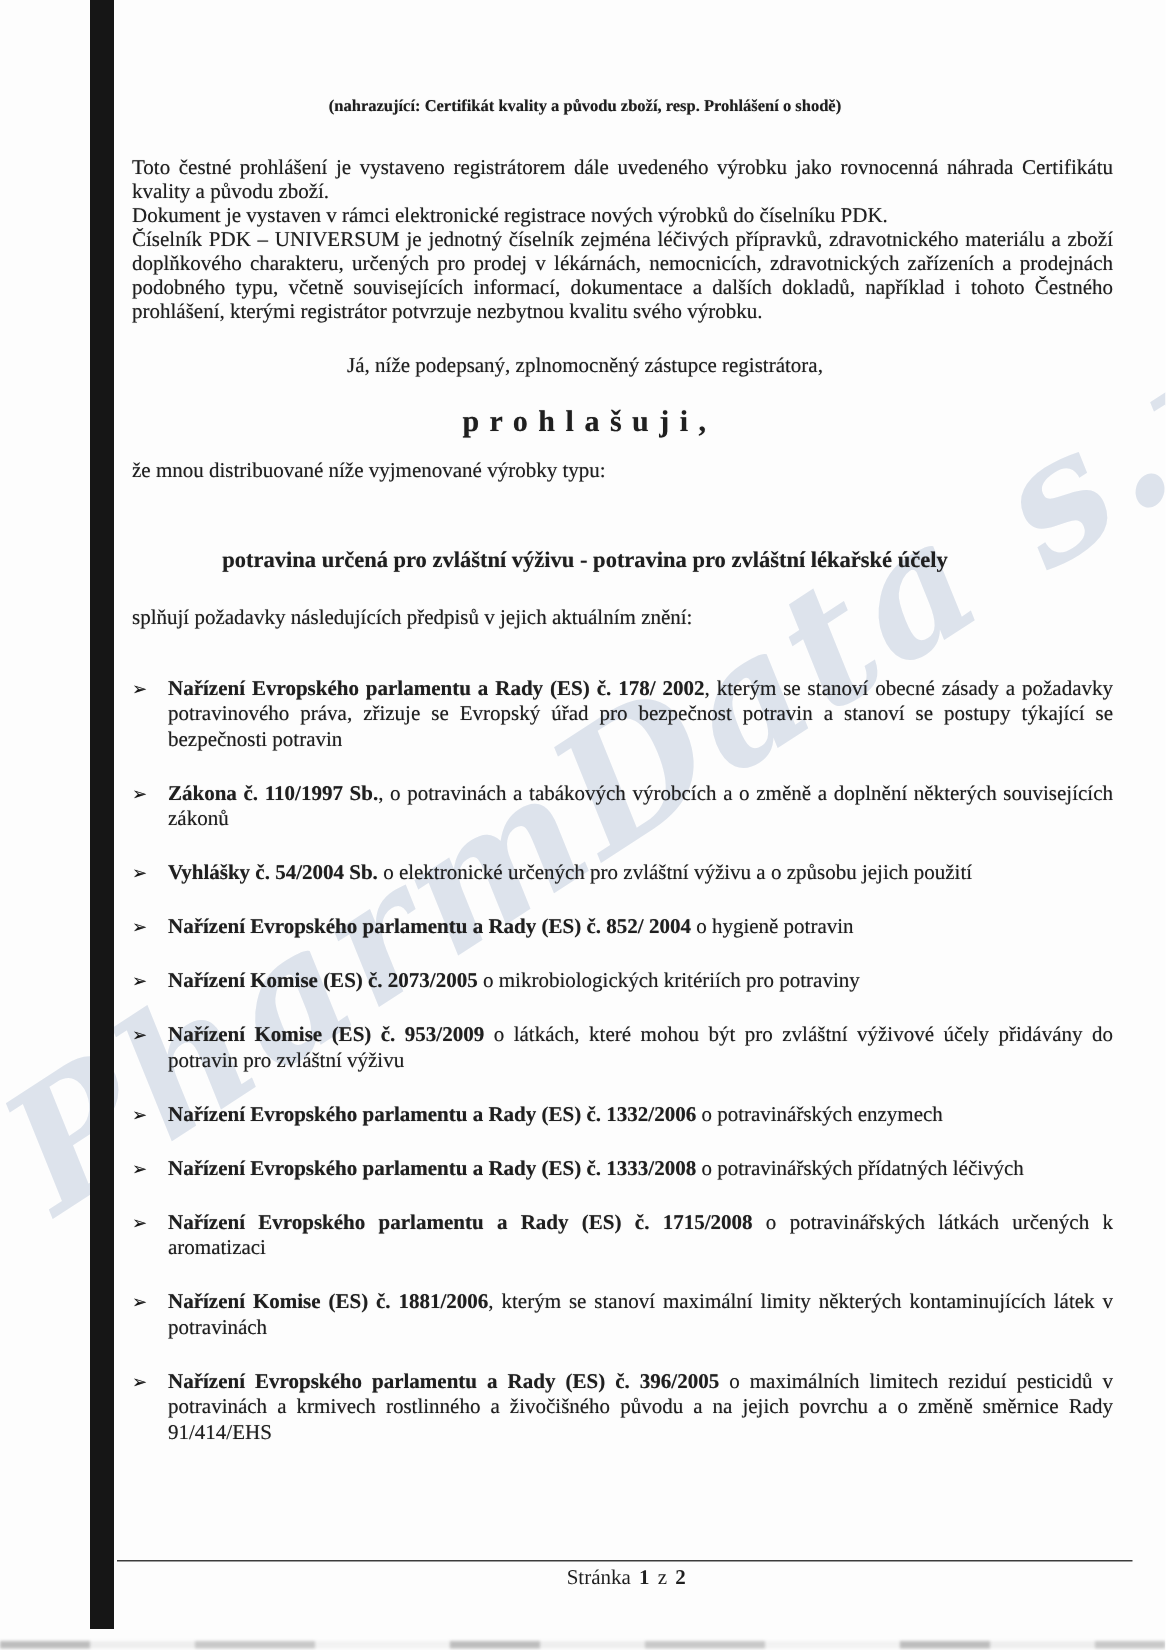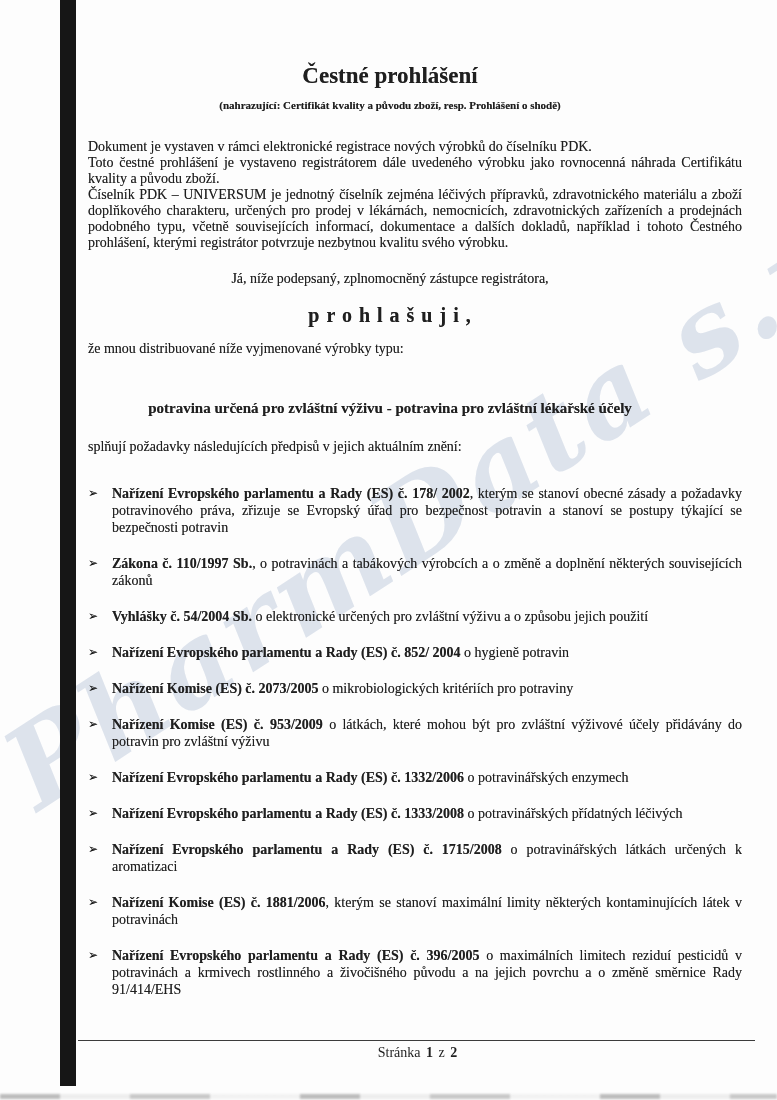--- a/index.html
+++ b/index.html
@@ -88,26 +88,25 @@
 
 <div class="page">
 
   <div class="watermark">PharmData s.r.o.</div>
 
   <div class="scan-bar"></div>
   <div class="scan-smudge"></div>
 
   <div class="content">
 
-    <h1 class="doc-title">Čestné prohlášení</h1>
     <div class="doc-subtitle">(nahrazující: Certifikát kvality a původu zboží, resp. Prohlášení o shodě)</div>
 
     <div class="intro">
+      <p>Toto čestné prohlášení je vystaveno registrátorem dále uvedeného výrobku jako rovnocenná náhrada Certifikátu kvality a původu zboží.</p>
       <p>Dokument je vystaven v rámci elektronické registrace nových výrobků do číselníku PDK.</p>
-      <p>Toto čestné prohlášení je vystaveno registrátorem dále uvedeného výrobku jako rovnocenná náhrada Certifikátu kvality a původu zboží.</p>
       <p>Číselník PDK – UNIVERSUM je jednotný číselník zejména léčivých přípravků, zdravotnického materiálu a zboží doplňkového charakteru, určených pro prodej v lékárnách, nemocnicích, zdravotnických zařízeních a prodejnách podobného typu, včetně souvisejících informací, dokumentace a dalších dokladů, například i tohoto Čestného prohlášení, kterými registrátor potvrzuje nezbytnou kvalitu svého výrobku.</p>
     </div>
 
     <div class="centered decl-intro">Já, níže podepsaný, zplnomocněný zástupce registrátora,</div>
     <div class="centered decl-word">p r o h l a š u j i ,</div>
 
     <div class="products-intro">že mnou distribuované níže vyjmenované výrobky typu:</div>
 
     <div class="centered product-type">potravina určená pro zvláštní výživu - potravina pro zvláštní lékařské účely</div>
 

